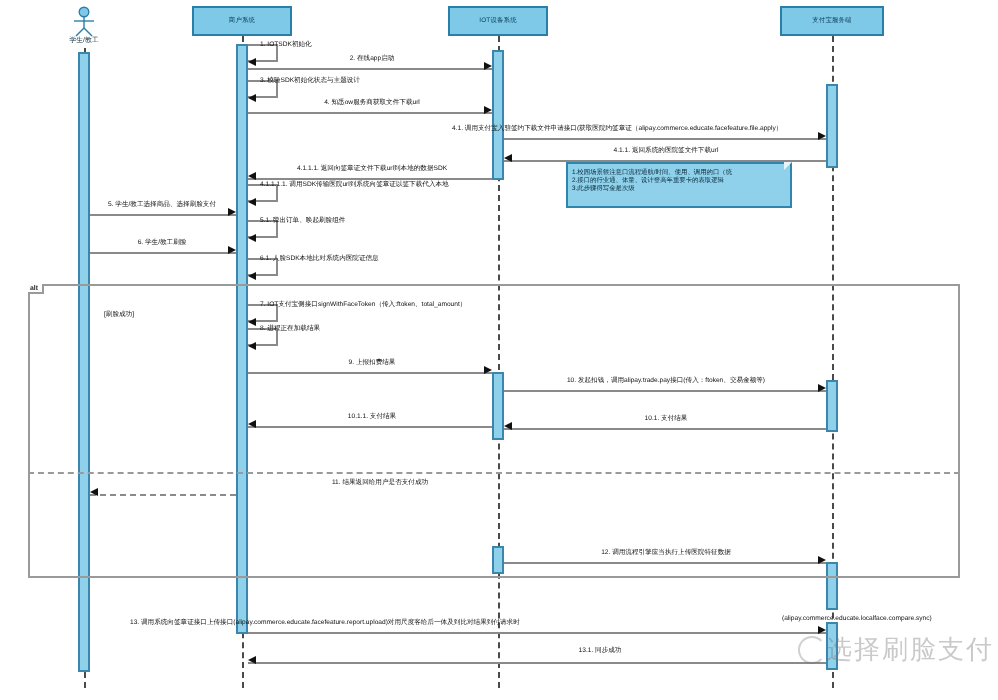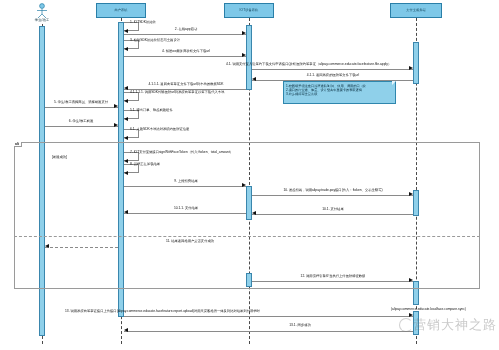--- a/index.html
+++ b/index.html
@@ -293,15 +293,15 @@
   <div class="arrow right" style="left:409px; top:313.3px;"></div>
   <div class="msg-label" style="left:65px; top:310px;">13. 调用系统向签章证接口上传接口(alipay.commerce.educate.facefeature.report.upload)对用尺度客给后一体及到比对结果到付请求时</div>
 
   <div class="msg" style="left:124px; top:330.5px; width:289px;"></div>
   <div class="arrow left" style="left:124px; top:328.3px;"></div>
   <div class="msg-label center" style="left:300px; top:324px;">13.1. 同步成功</div>
 
   <div class="msg-label" style="left:391px; top:308px;">(alipay.commerce.educate.localface.compare.sync)</div>
 
   <div class="watermark-mark" style="left:399px; top:318px;"></div>
-  <div class="watermark" style="left:413px; top:316px;">营销大神之路</div>
+  <div class="watermark" style="left:413px; top:316px;">选择刷脸支付</div>
 
 </div>
 
 </body></html>

